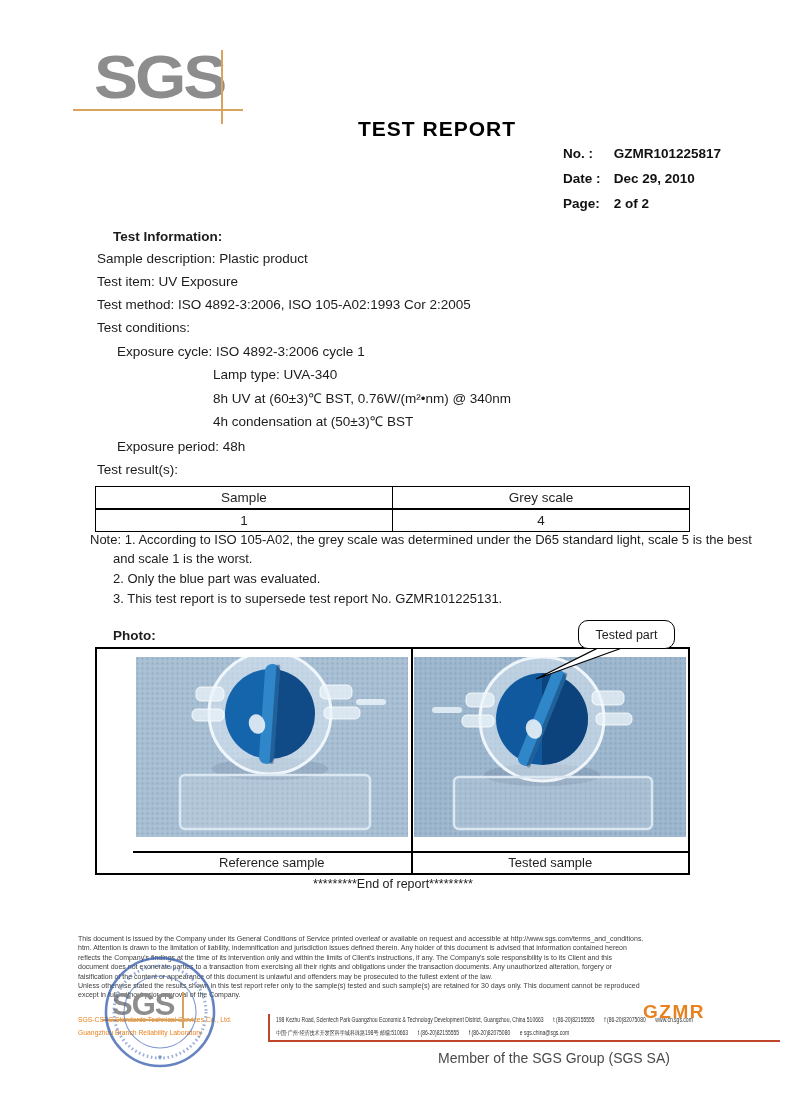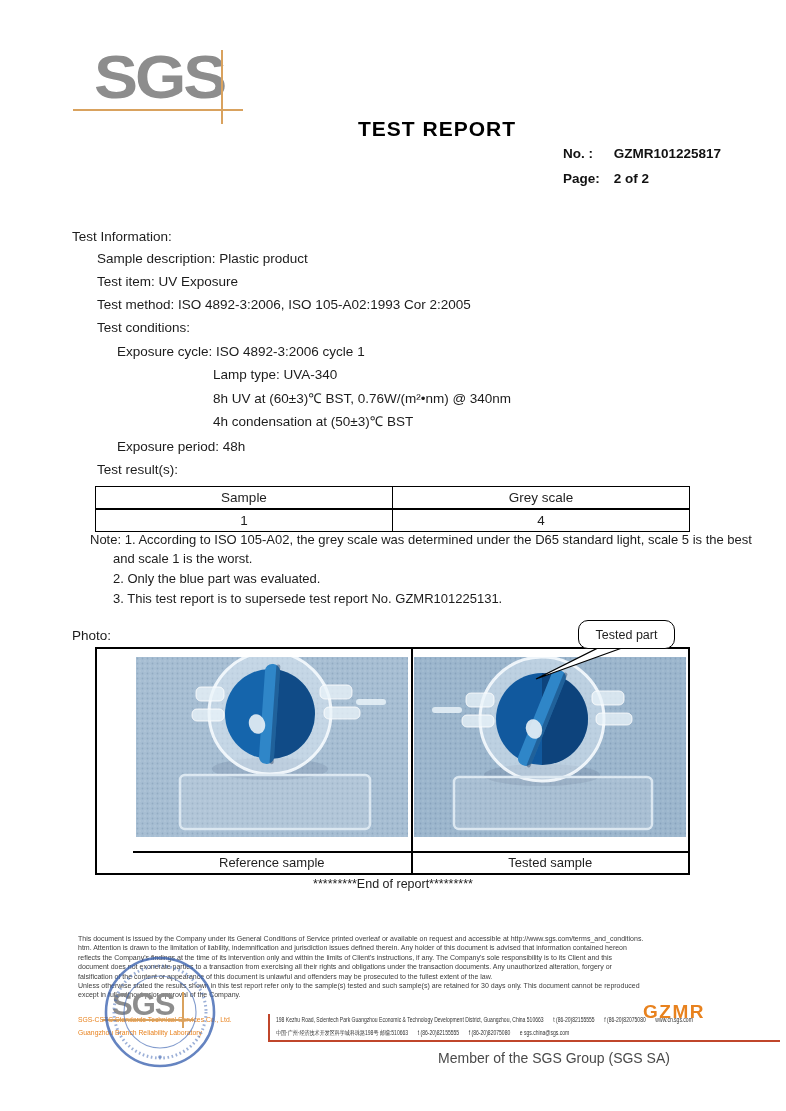--- a/index.html
+++ b/index.html
@@ -13,21 +13,21 @@
   .logo-vline{position:absolute;left:221px;top:50px;width:2px;height:74px;background:#d9a25e;}
 
   .title{position:absolute;left:0;top:117px;width:786px;text-align:center;font-size:21px;
     font-weight:bold;letter-spacing:1px;color:#000;margin-left:44px;}
 
   .meta{position:absolute;left:563px;top:141px;font-size:13.5px;font-weight:bold;color:#111;}
   .meta-row{height:25px;line-height:25px;white-space:nowrap;}
   .meta-label{display:inline-block;width:47px;}
 
   .tline{position:absolute;font-size:13.5px;white-space:nowrap;color:#1c1c1c;}
-  .bold{font-weight:normal;}
+  .bold{font-weight:bold;margin-left:41px;}
 
   
   .rtable{position:absolute;left:95px;top:486px;width:595px;border-collapse:collapse;}
   .rtable td{border:1.5px solid #000;text-align:center;font-size:13.5px;height:21px;padding:0;
     font-weight:normal;}
   .rtable tr.hdr td{border-bottom:2.5px solid #000;}
 
   
   .ptable{position:absolute;left:95px;top:647px;width:595px;height:228px;border:2px solid #000;
     box-sizing:border-box;z-index:1;padding-left:36px;}
@@ -76,20 +76,24 @@
   <div class="sgs-logo">SGS</div>
   <div class="logo-hline"></div>
   <div class="logo-vline"></div>
 
   <div class="title">TEST REPORT</div>
 
   <div class="meta">
     <div class="meta-row">
       <span class="meta-label">No.  :</span>
       <span>GZMR101225817</span>
+    </div>
+    <div class="meta-row">
+      <span class="meta-label">Date :</span>
+      <span>Dec 29, 2010</span>
     </div>
     <div class="meta-row">
       <span class="meta-label">Page:</span>
       <span>2 of  2</span>
     </div>
   </div>
 
   <div class="tline bold" style="left:72px;top:229px;">Test Information:</div>
   <div class="tline" style="left:97px;top:251px;">Sample description: Plastic product</div>
   <div class="tline" style="left:97px;top:274px;">Test item: UV Exposure</div>

